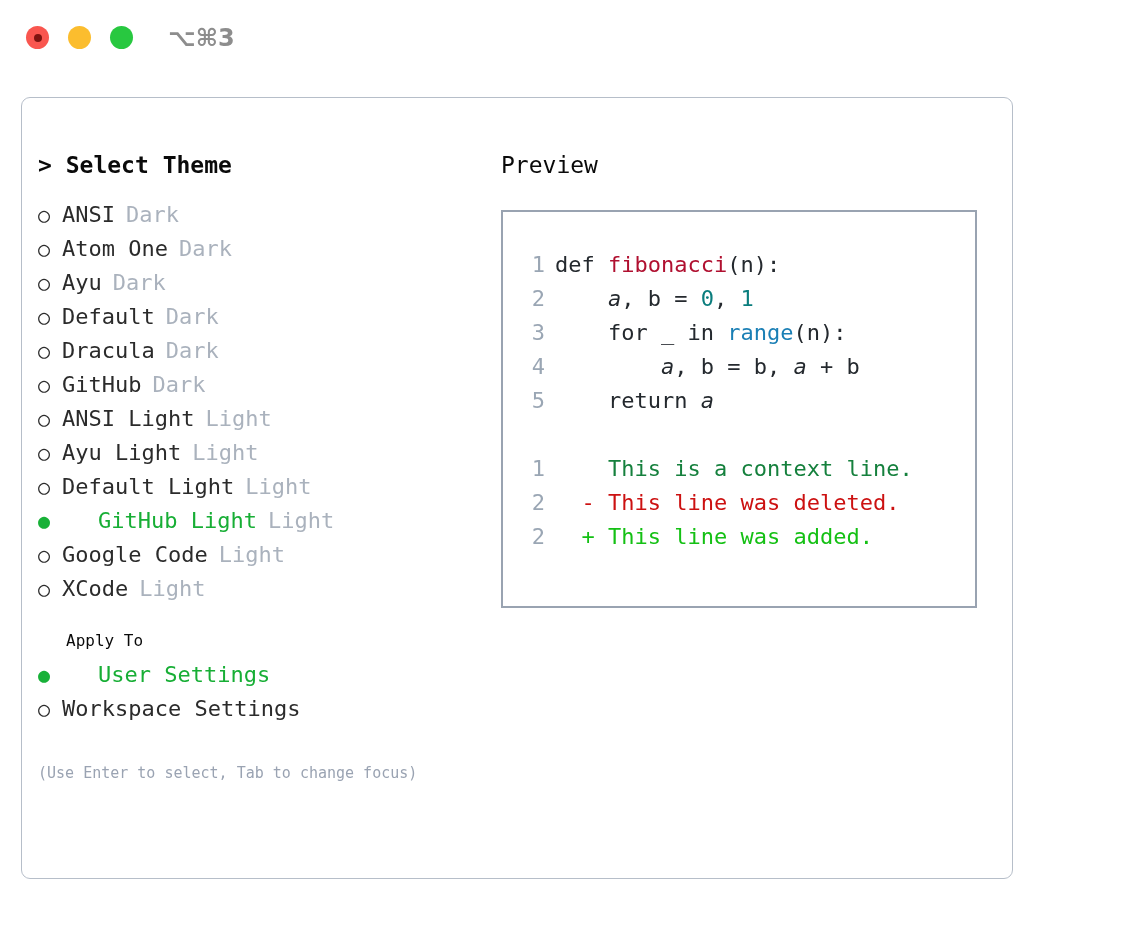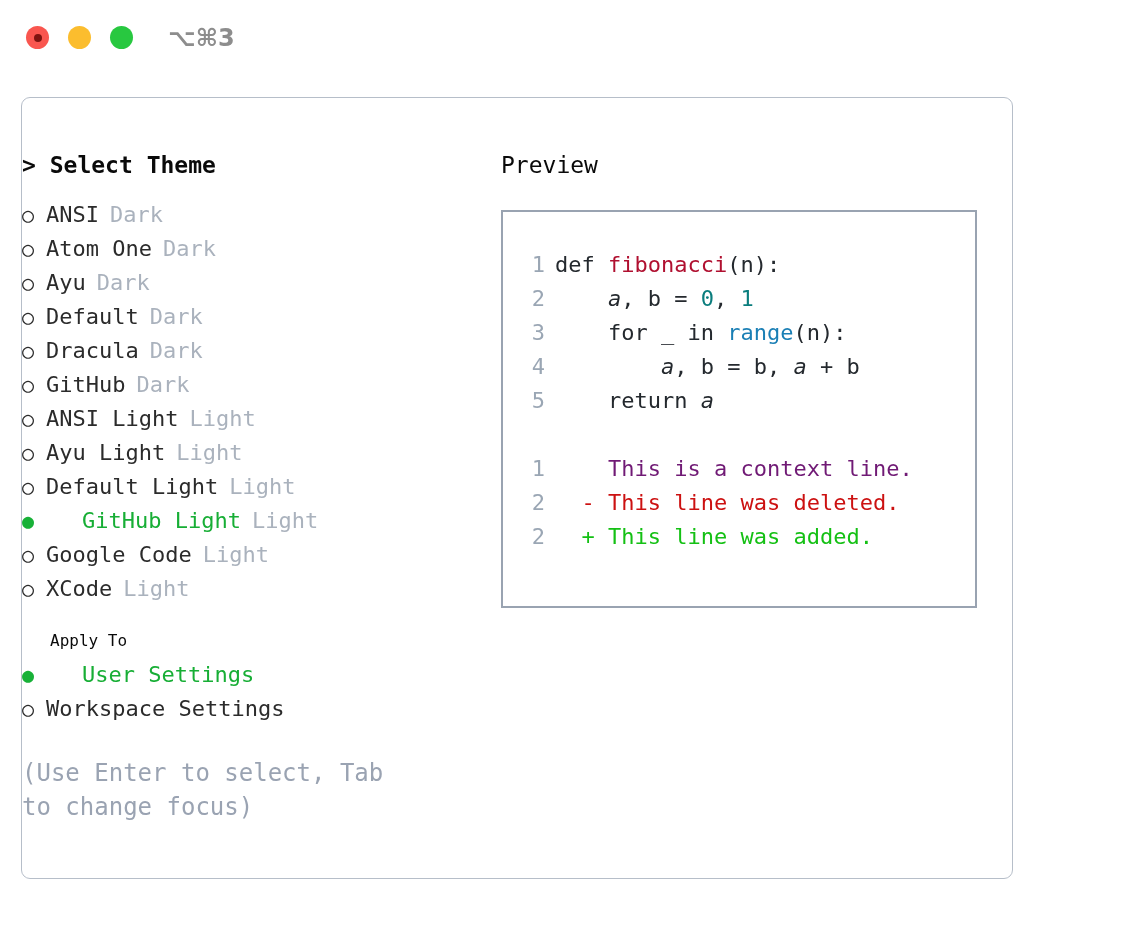--- a/index.html
+++ b/index.html
@@ -78,21 +78,21 @@
     height: 782px;
     border: 1px solid #b6bec9;
     border-radius: 9px;
     background: #ffffff;
     box-sizing: border-box;
   }
 
   
   .left-col {
     position: absolute;
-    left: 0;
+    left: 16px;
     top: 50px;
     width: 450px;
   }
   .section-head {
     font-size: 23px;
     font-weight: bold;
     color: #0a0a0a;
     line-height: 34px;
     white-space: pre;
   }
@@ -129,21 +129,21 @@
     color: #0a0a0a;
     line-height: 34px;
     height: 34px;
     padding-left: 28px;
     white-space: pre;
   }
   .spacer-row { height: 34px; }
 
   .hint {
     margin-top: 30px;
-    font-size: 24px;
+    font-size: 15px;
     line-height: 34px;
     color: #9aa3b2;
     width: 400px;
     white-space: normal;
   }
 
   
   .right-col {
     position: absolute;
     left: 479px;
@@ -181,21 +181,21 @@
     margin-right: 10px;
   }
   .kw   { color: #24292e; }
   .fn   { color: #b01030; }
   .num  { color: #0a7d7d; }
   .blt  { color: #1a7fb5; }
   .var  { color: #24292e; font-style: italic; }
   .pl   { color: #24292e; }
 
   .diff-gap { height: 34px; }
-  .d-ctx { color: #701a75; }
+  .d-ctx { color: #15803d; }
   .d-del { color: #cc1111; }
   .d-add { color: #14c014; }
 </style>
 </head>
 <body>
 
 <div class="window">
 
   <div class="titlebar">
     <div class="traffic">

